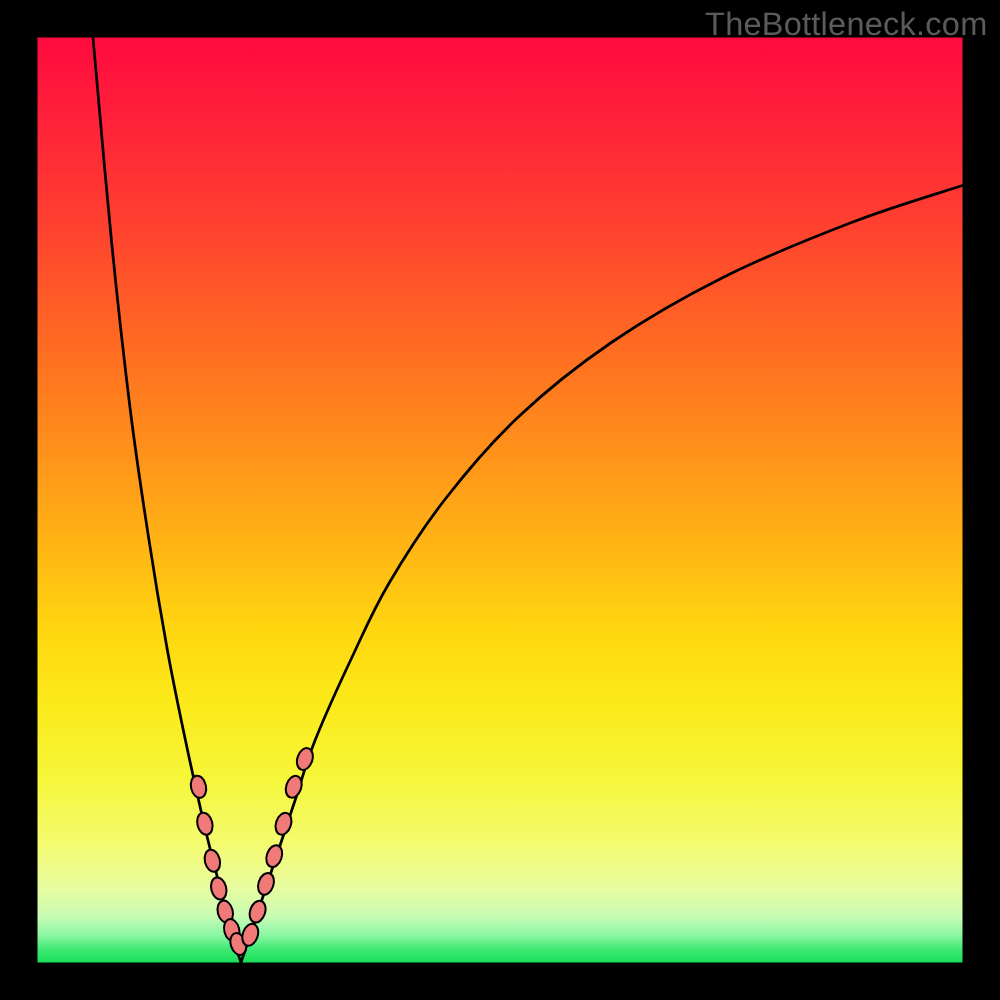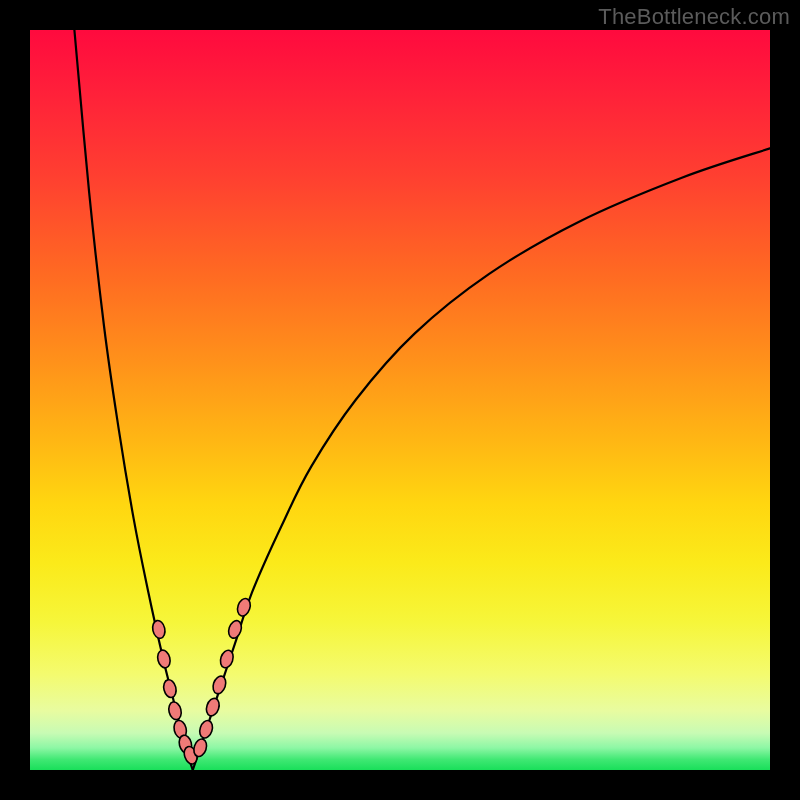--- a/index.html
+++ b/index.html
@@ -41,21 +41,21 @@
       #8df7a5 97%,
       #3fe873 98.6%,
       #19df5a 100%
     );
   }
   .watermark {
     position: absolute;
     top: 4px;
     right: 10px;
     color: #5b5b5b;
-    font-size: 22px;
+    font-size: 26px;
     font-weight: 500;
     letter-spacing: 0.2px;
     user-select: none;
   }
   svg.curves {
     position: absolute;
     left: 0;
     top: 0;
     width: 740px;
     height: 740px;

